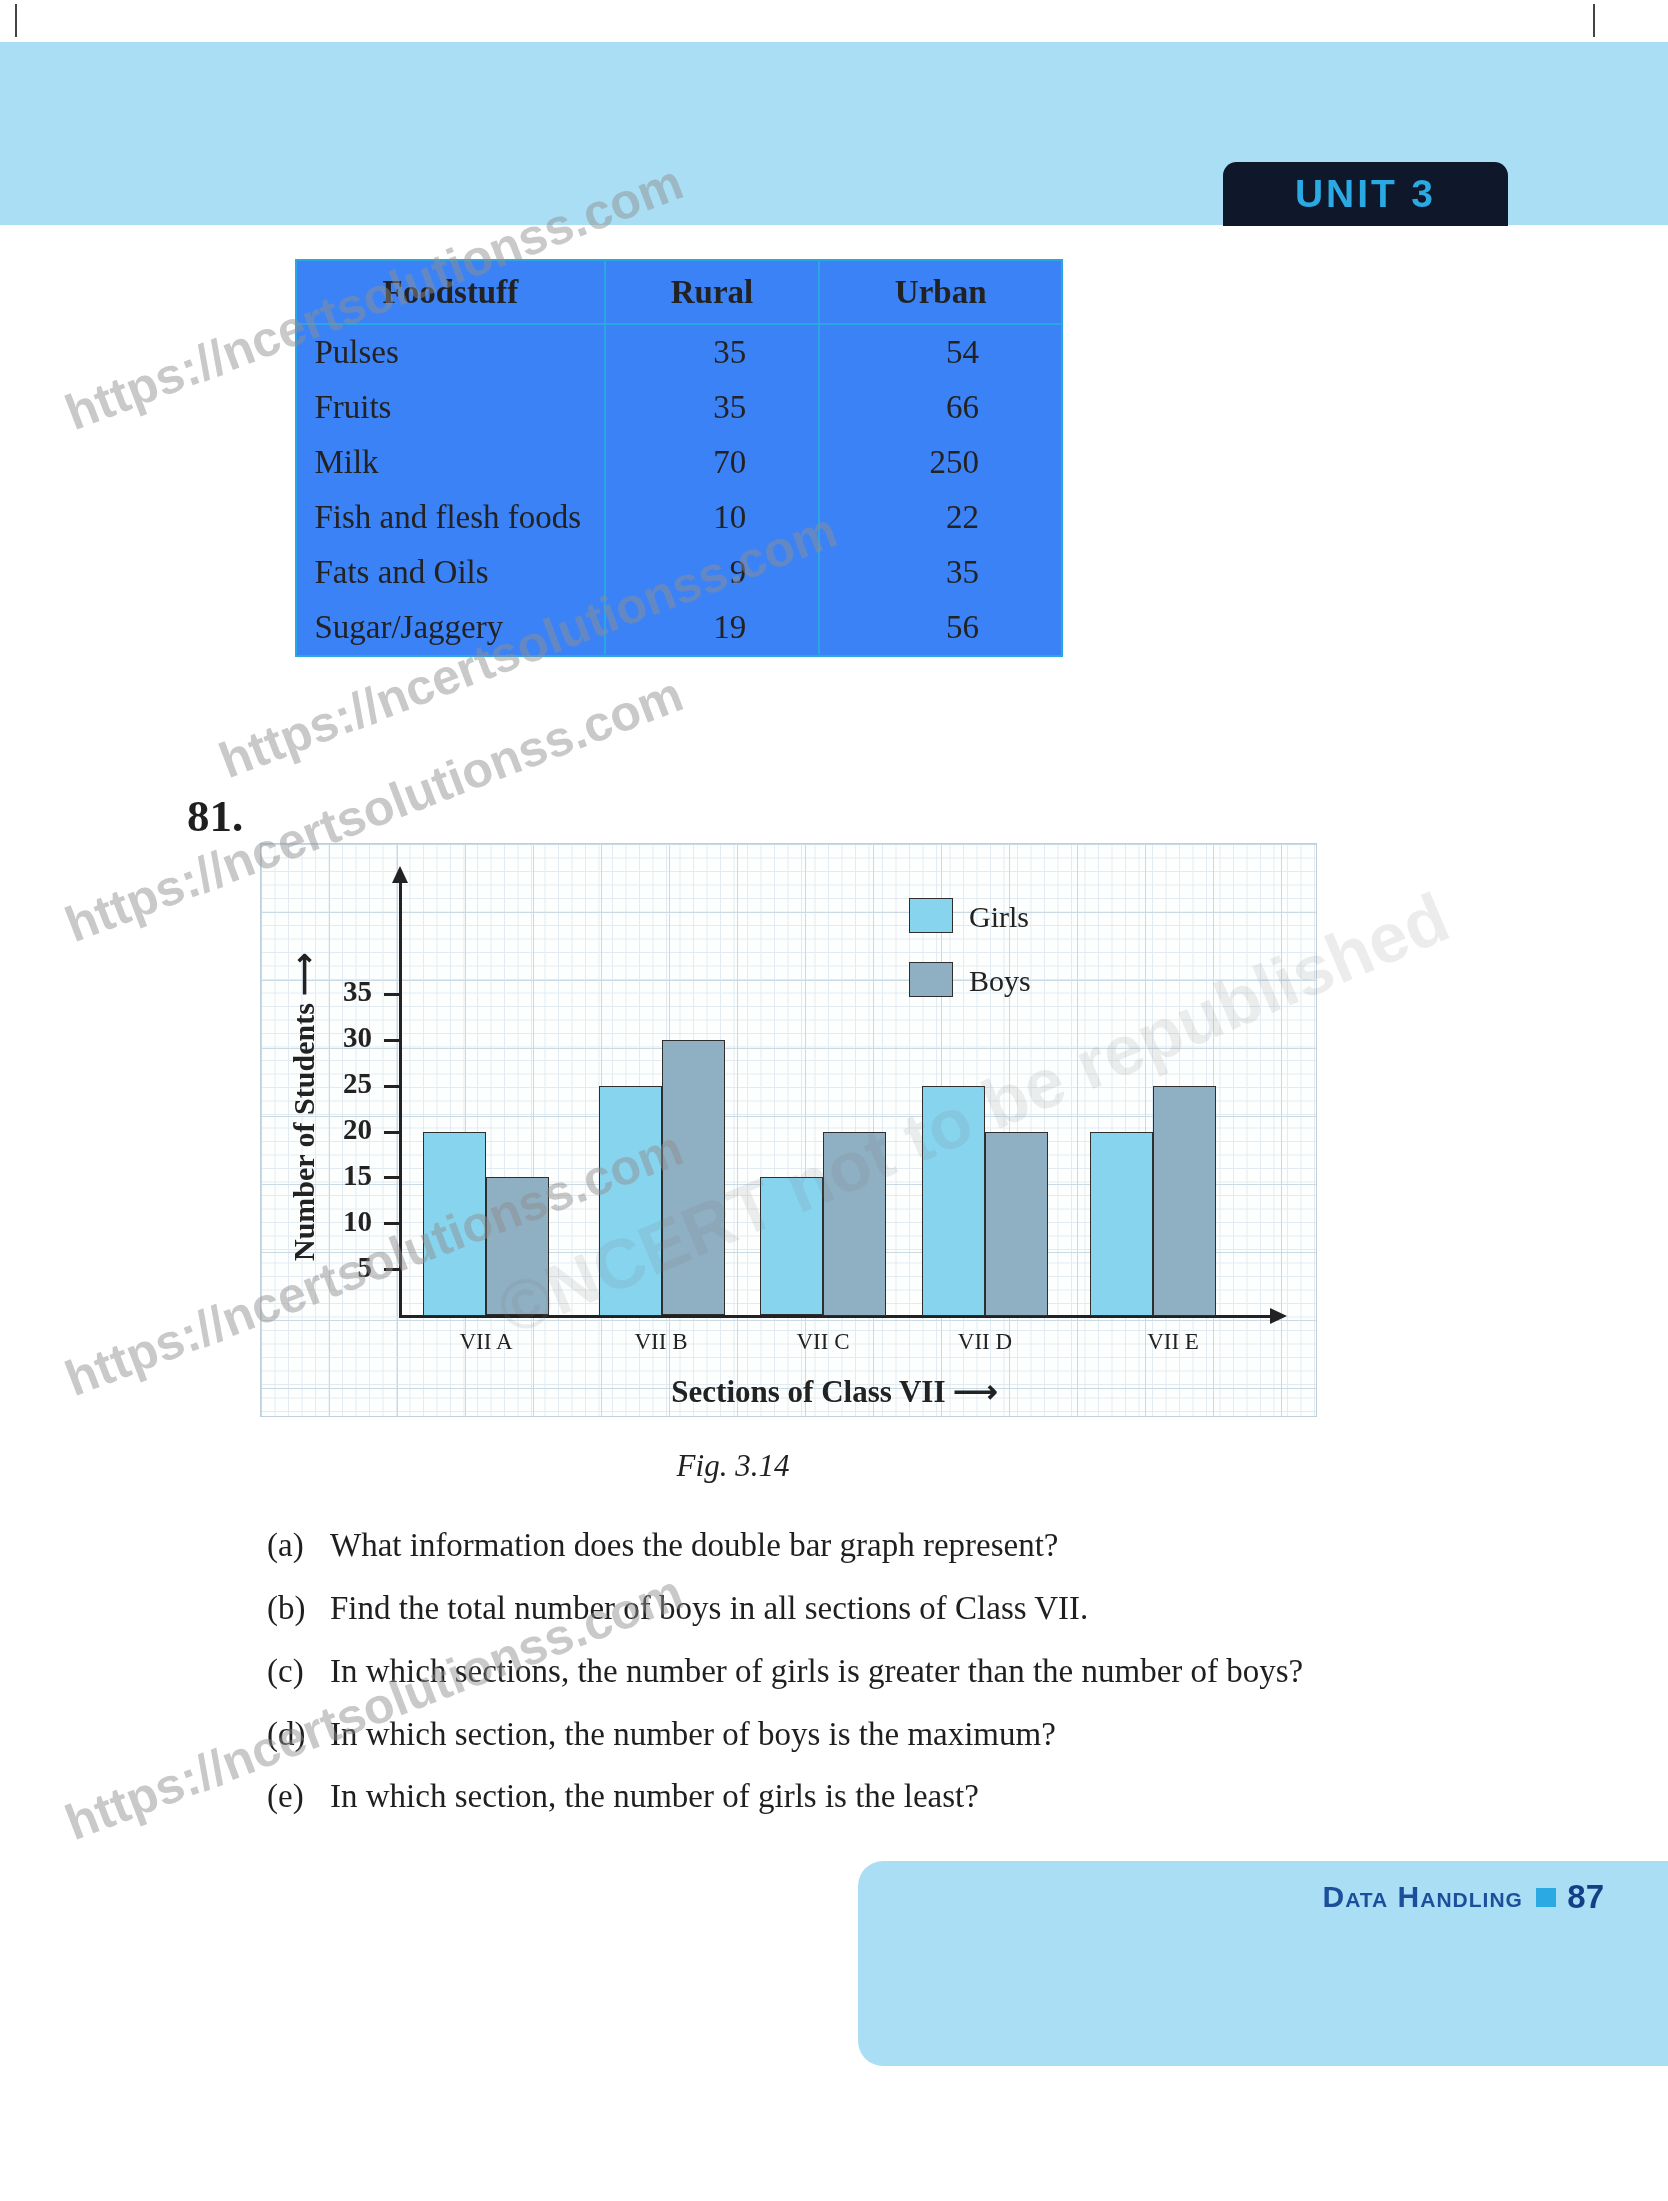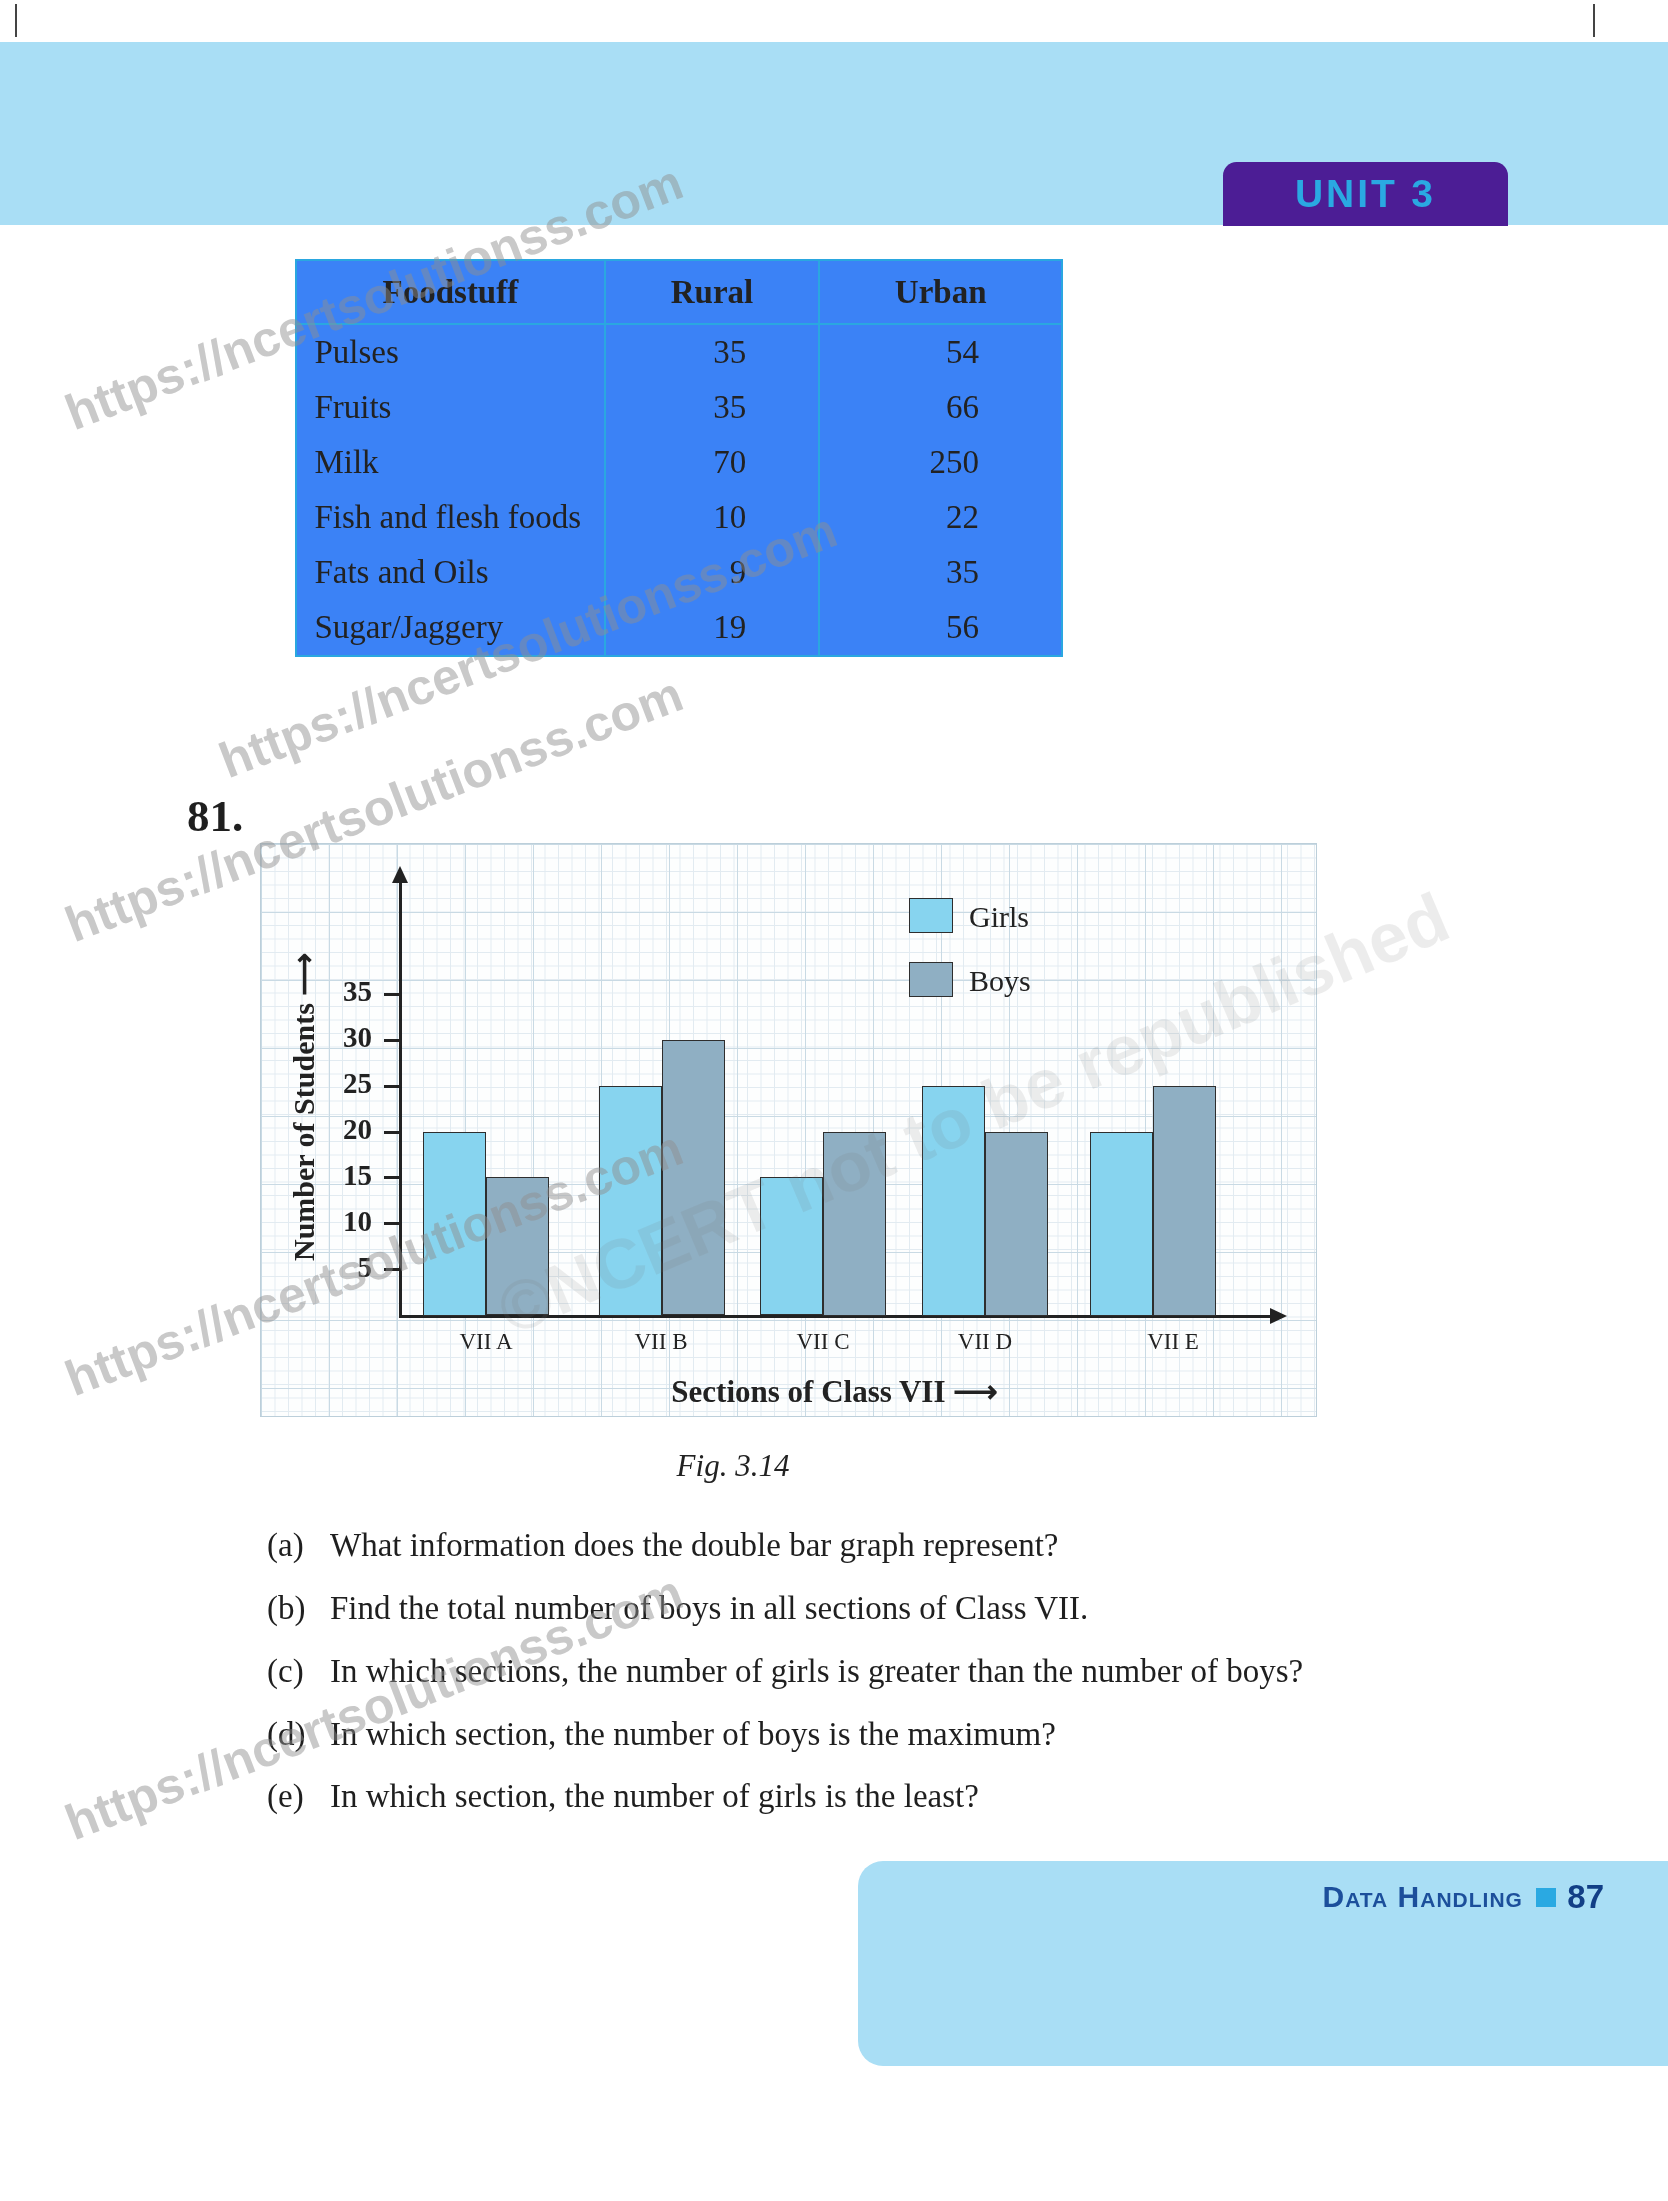--- a/index.html
+++ b/index.html
@@ -9,21 +9,21 @@
     margin:0 auto;
   }
   
   .crop{position:absolute;background:#444;}
   .crop.v{width:1.9px;height:33px;}
   .crop.h{width:33px;height:1.9px;}
 
   
   .header-band{position:absolute;left:0;top:42px;width:1668px;height:183px;background:#a9def5;}
   .unit-tab{
-    position:absolute;left:1223px;top:162px;width:285px;height:64px;background:#4c1d95;
+    position:absolute;left:1223px;top:162px;width:285px;height:64px;background:#0f172a;
     border-radius:13.5px 13.5px 0 0;display:flex;align-items:center;justify-content:center;
   }
   .unit-tab span{
     font-family:"Liberation Sans", sans-serif;font-weight:bold;font-size:39px;
     letter-spacing:2.9px;color:#2aa9e2;
   }
 
   
   table.food-table{
     position:absolute;left:295px;top:259px;width:768px;border-collapse:collapse;

